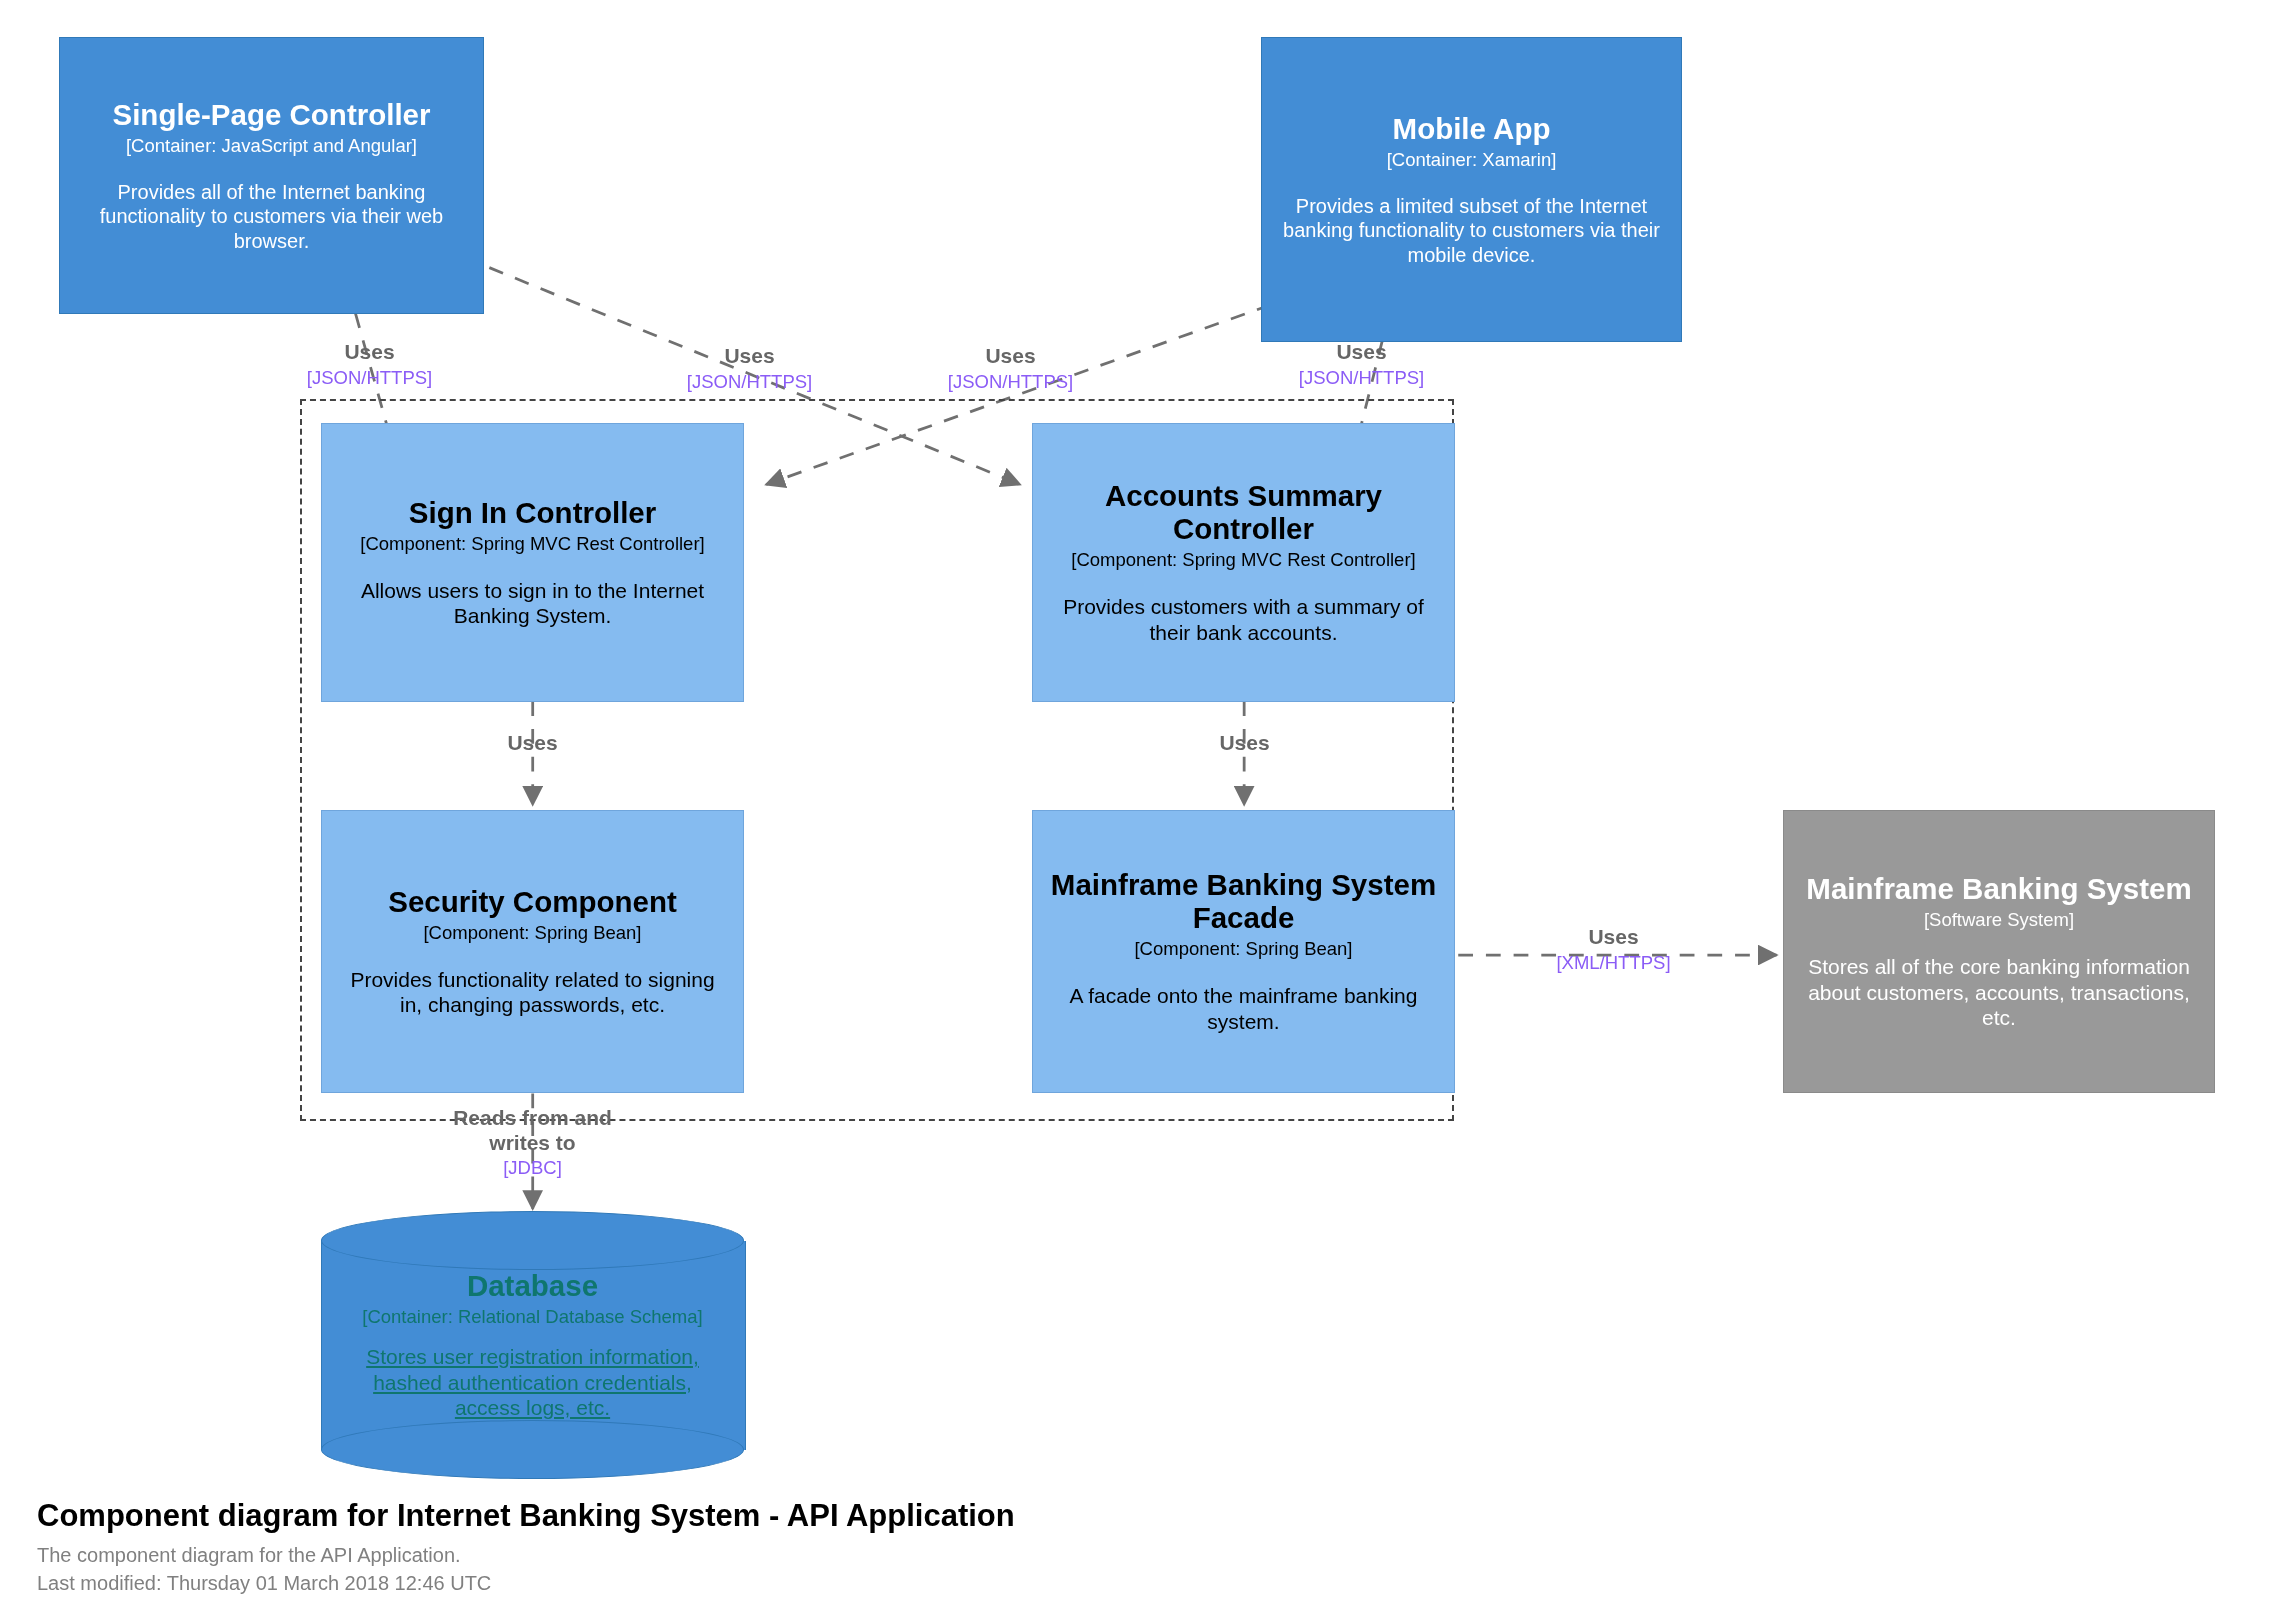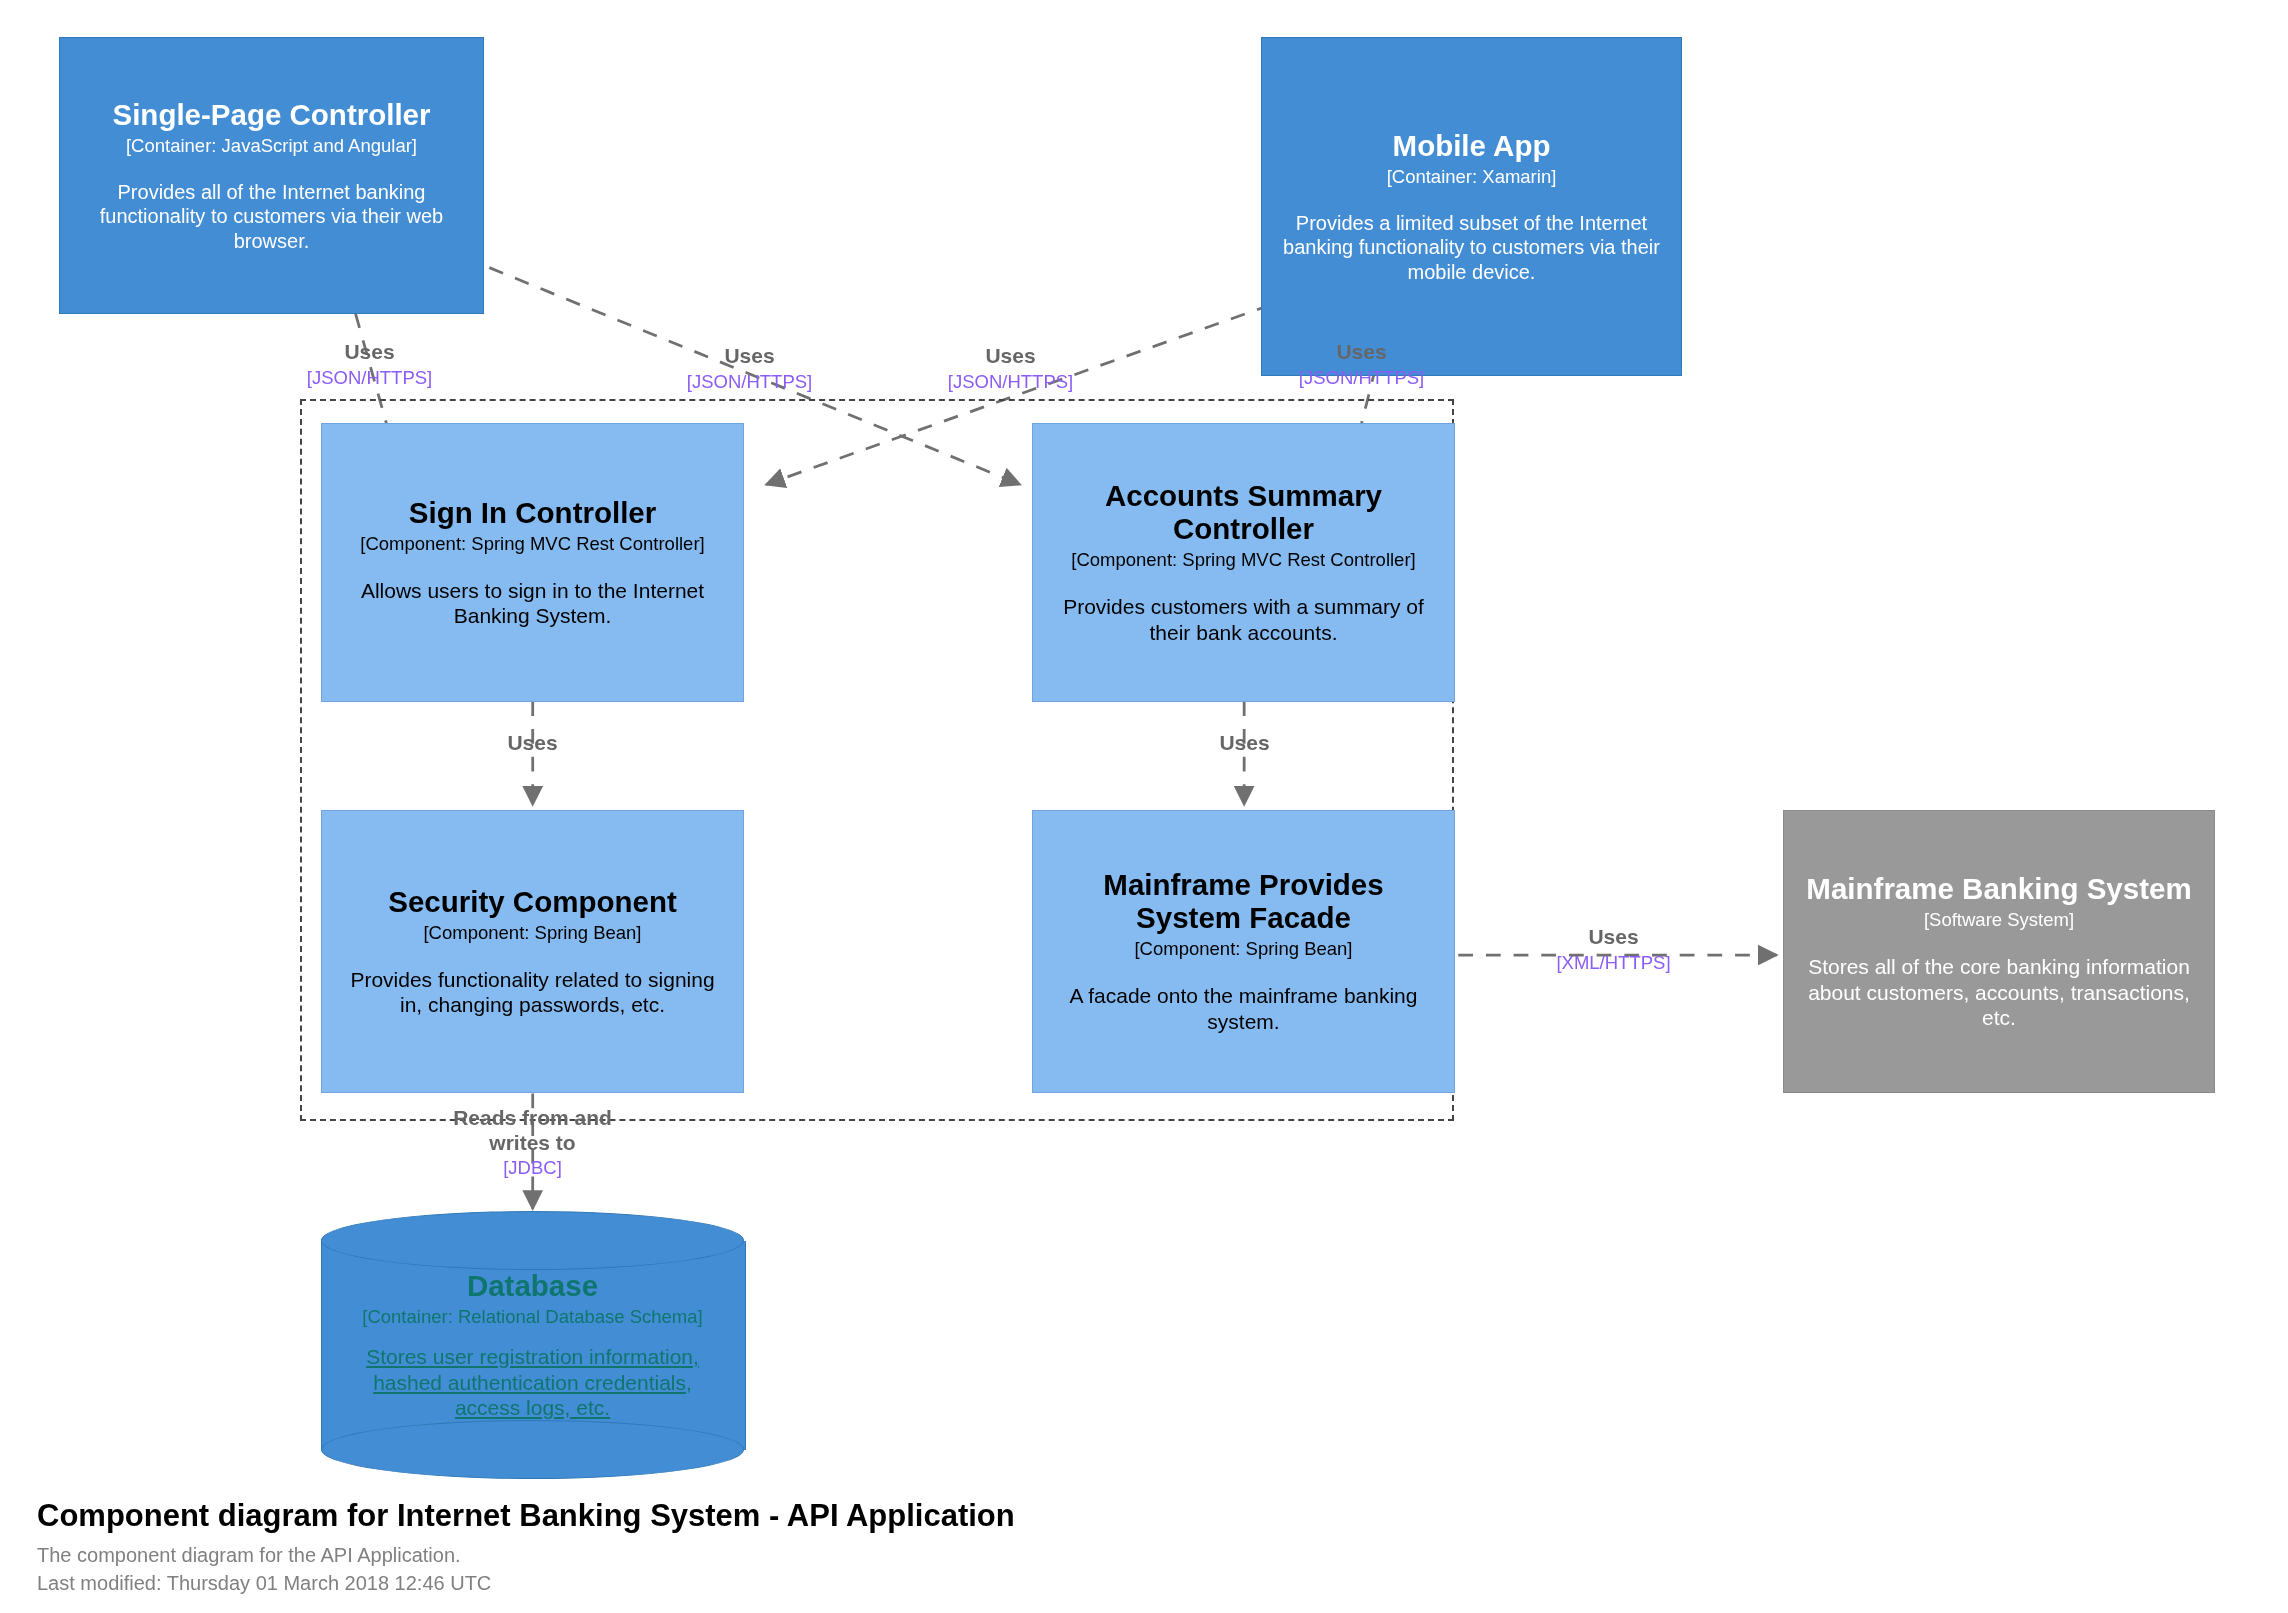--- a/index.html
+++ b/index.html
@@ -220,21 +220,21 @@
   </svg>
 
   <div class="boundary" style="left:300px; top:399px; width:1154px; height:722px;"></div>
 
   <div class="node container-node" style="left:59px; top:37px; width:425px; height:277px;">
     <div class="n-title">Single-Page Controller</div>
     <div class="n-tech">[Container: JavaScript and Angular]</div>
     <div class="n-desc">Provides all of the Internet banking functionality to customers via their web browser.</div>
   </div>
 
-  <div class="node container-node" style="left:1261px; top:37px; width:421px; height:339px;">
+  <div class="node container-node" style="left:1261px; top:37px; width:421px; height:305px;">
     <div class="n-title">Mobile App</div>
     <div class="n-tech">[Container: Xamarin]</div>
     <div class="n-desc">Provides a limited subset of the Internet banking functionality to customers via their mobile device.</div>
   </div>
 
   <div class="node component-node" style="left:321px; top:423px; width:423px; height:279px;">
     <div class="n-title">Sign In Controller</div>
     <div class="n-tech">[Component: Spring MVC Rest Controller]</div>
     <div class="n-desc">Allows users to sign in to the Internet Banking System.</div>
   </div>
@@ -245,21 +245,21 @@
     <div class="n-desc">Provides customers with a summary of their bank accounts.</div>
   </div>
 
   <div class="node component-node" style="left:321px; top:810px; width:423px; height:283px;">
     <div class="n-title">Security Component</div>
     <div class="n-tech">[Component: Spring Bean]</div>
     <div class="n-desc">Provides functionality related to signing in, changing passwords, etc.</div>
   </div>
 
   <div class="node component-node" style="left:1032px; top:810px; width:423px; height:283px;">
-    <div class="n-title">Mainframe Provides System Facade</div>
+    <div class="n-title">Mainframe Banking System Facade</div>
     <div class="n-tech">[Component: Spring Bean]</div>
     <div class="n-desc">A facade onto the mainframe banking system.</div>
   </div>
 
   <div class="node external-node" style="left:1783px; top:810px; width:432px; height:283px;">
     <div class="n-title">Mainframe Banking System</div>
     <div class="n-tech">[Software System]</div>
     <div class="n-desc">Stores all of the core banking information about customers, accounts, transactions, etc.</div>
   </div>
 

